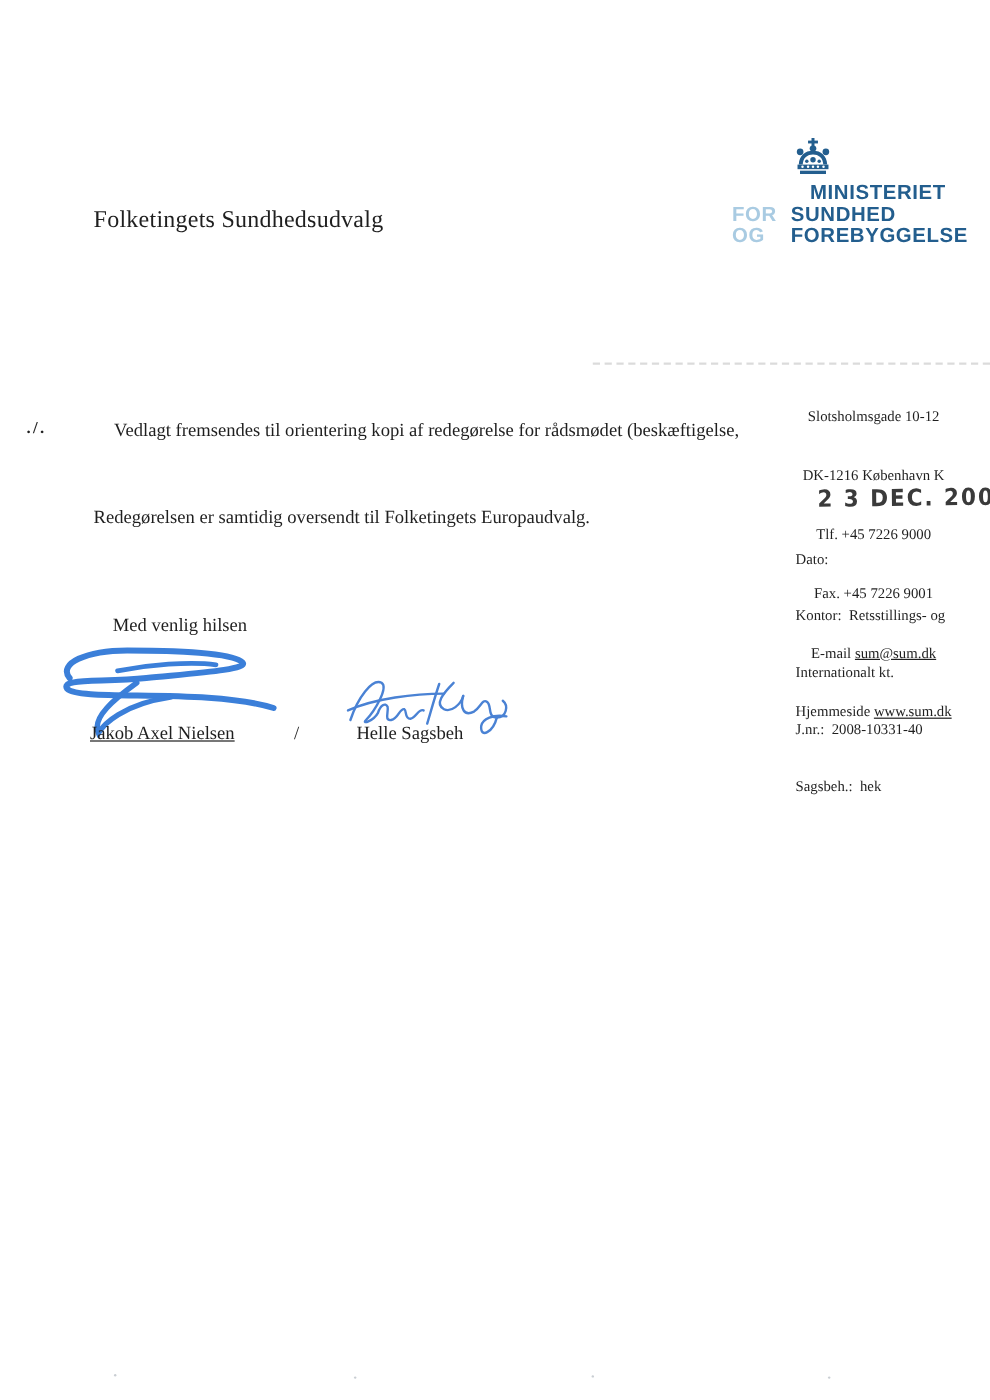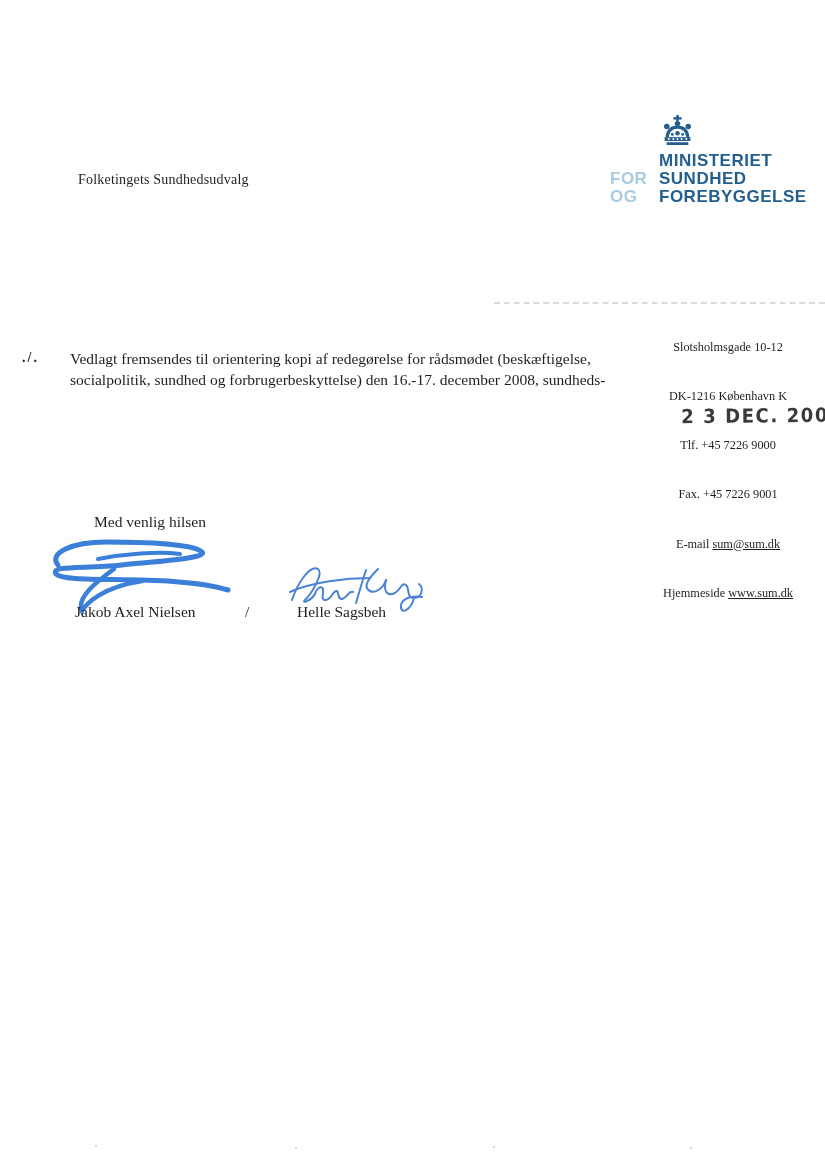--- a/index.html
+++ b/index.html
@@ -8,30 +8,30 @@
     width:825px;height:1167px;
     margin:0 auto;
     background:#ffffff;
     overflow:hidden;
     font-family:"Liberation Serif", serif;
     color:#1f1f1f;
   }
   .abs{position:absolute;}
 
   
-  .recipient{left:78px;top:172px;font-size:14px;letter-spacing:0.2px;}
+  .recipient{left:78px;top:172px;font-size:20px;letter-spacing:0.2px;}
 
   
   .logo{left:610px;top:115px;width:210px;
         font-family:"Liberation Sans", sans-serif;font-weight:bold;}
   .logo .crown-row{height:33px;margin-left:52px;}
   .logo .logo-row{display:flex;line-height:18px;font-size:17px;letter-spacing:0.5px;}
   .logo .prefix{width:49px;text-align:left;padding-right:7px;color:#a9cbe2;box-sizing:border-box;}
   .logo .word{color:#235e8e;}
-  .logo .row1{margin-top:4px;}
+  .logo .row1{margin-top:4px;gap:16px;}
 
   
   .fold-line{left:494px;top:302px;width:331px;border-top:2px dashed #c9c9c9;opacity:.65;}
 
   
   .contact{left:663px;top:306px;font-size:12.3px;line-height:16.4px;white-space:pre-wrap;text-align:center;}
   .contact a{color:#1f1f1f;text-decoration:underline;margin-top:48px;}
 
   
   .stamp{left:681px;top:405px;
@@ -40,28 +40,28 @@
          color:#3a3a3a;transform:scaleY(1.08) rotate(-0.6deg);
          transform-origin:left top;white-space:pre;}
 
   
   .meta{left:663px;top:427px;font-size:12.3px;line-height:15.8px;white-space:pre-wrap;}
 
   
   .enclosure{left:22px;top:350px;font-size:14px;font-weight:bold;letter-spacing:2px;}
 
   
-  .body1{left:70px;top:348px;width:545px;font-size:15.5px;line-height:21px;}
+  .body1{left:83px;top:348px;width:545px;font-size:15.5px;line-height:21px;text-align:center;}
   .body2{left:78px;top:423px;width:545px;font-size:15.5px;}
   .closing{left:78px;top:513px;font-size:15.5px;margin-left:16px;}
 
   
   .sig1{left:42px;top:535px;}
   .sig2{left:286px;top:558px;}
-  .name1{left:75px;top:603px;font-size:15.5px;}
+  .name1{left:75px;top:603px;font-size:15.5px;text-decoration:underline;}
   .sep{left:245px;top:603px;font-size:15.5px;}
   .name2{left:297px;top:603px;font-size:15.5px;}
 
   
   .speck{position:absolute;background:#c9ced3;border-radius:50%;}
 </style>
 </head>
 <body>
 
 <div class="page">
@@ -113,27 +113,34 @@
     <div>Slotsholmsgade 10-12</div>
     <div>DK-1216 København K</div>
     <div>Tlf. +45 7226 9000</div>
     <div>Fax. +45 7226 9001</div>
     <div><span>E-mail </span><a href="#">sum@sum.dk</a></div>
     <div><span>Hjemmeside </span><a href="#">www.sum.dk</a></div>
   </div>
 
   <div class="abs stamp">2 3 DEC. 2008</div>
 
+  <div class="abs meta">
+    <div>Dato:</div>
+    <div>Kontor:  Retsstillings- og</div>
+    <div>Internationalt kt.</div>
+    <div>J.nr.:  2008-10331-40</div>
+    <div>Sagsbeh.:  hek</div>
+  </div>
 
   <div class="abs enclosure">./.</div>
 
   <div class="abs body1">
     <div>Vedlagt fremsendes til orientering kopi af redegørelse for rådsmødet (beskæftigelse,</div>
-    <div>socialpolitik, sundhed og forbrugerbeskyttelse) den 16.-17. december 2008, sundheds-</div>
   </div>
+  <div class="abs body2">Redegørelsen er samtidig oversendt til Folketingets Europaudvalg.</div>
   <div class="abs closing">Med venlig hilsen</div>
 
   <div class="abs sig1">
     <svg width="195" height="80" viewBox="0 0 195 80" fill="none">
       <g stroke="#3b7fd9" stroke-linecap="round" fill="none">
         <path stroke-width="5" d="M16,30 C6,18 30,7 64,7 C104,7 152,9 160,17 C166,23 120,26 80,30 C42,34 8,30 14,39 C24,50 130,38 186,55"></path>
         <path stroke-width="4.5" d="M72,34 C54,47 34,63 40,76 C44,69 60,52 100,46"></path>
         <path stroke-width="4" d="M56,24 C82,19 116,16 138,19"></path>
       </g>
     </svg>

